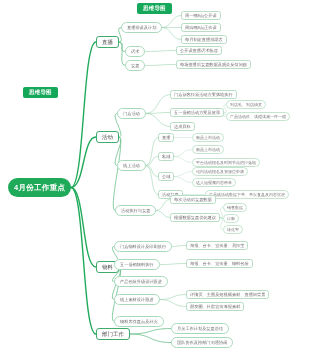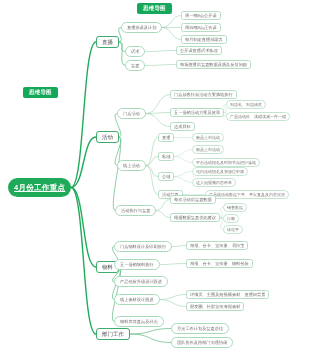--- a/index.html
+++ b/index.html
@@ -98,21 +98,21 @@
       <path d="M 71 187.5 C 84.75 187.5, 82.25 334, 96 334" fill="none" stroke="#1faa59" stroke-width="1.4" stroke-linecap="round"></path>
       <path d="M 130 334 C 152.55 334, 148.45 328.5, 171 328.5" fill="none" stroke="#6cc08c" stroke-width="0.8" stroke-linecap="round"></path>
       <path d="M 130 334 C 152.55 334, 148.45 342.5, 171 342.5" fill="none" stroke="#6cc08c" stroke-width="0.8" stroke-linecap="round"></path>
     </svg>
 <div class="node watermark blur" style="left: 137px; top: 3px;">
       <span>思维导图</span>
     </div>
     <div class="node watermark blur" style="left: 23px; top: 87px;">
       <span>思维导图</span>
     </div>
-    <div class="node root blur" style="left: 8px; top: 178px; text-decoration: underline;">
+    <div class="node root blur" style="left: 8px; top: 178px;">
       <span>4月份工作重点</span>
     </div>
     <div class="node lvl1 blur" style="left: 96px; top: 36px;">
       <span>直播</span>
     </div>
     <div class="node lvl2 blur" style="left: 121px; top: 22px;">
       <span>直播排课及计划</span>
     </div>
     <div class="node lvl3 blur" style="left: 181px; top: 11px;">
       <span>周一晚8点公开课</span>

